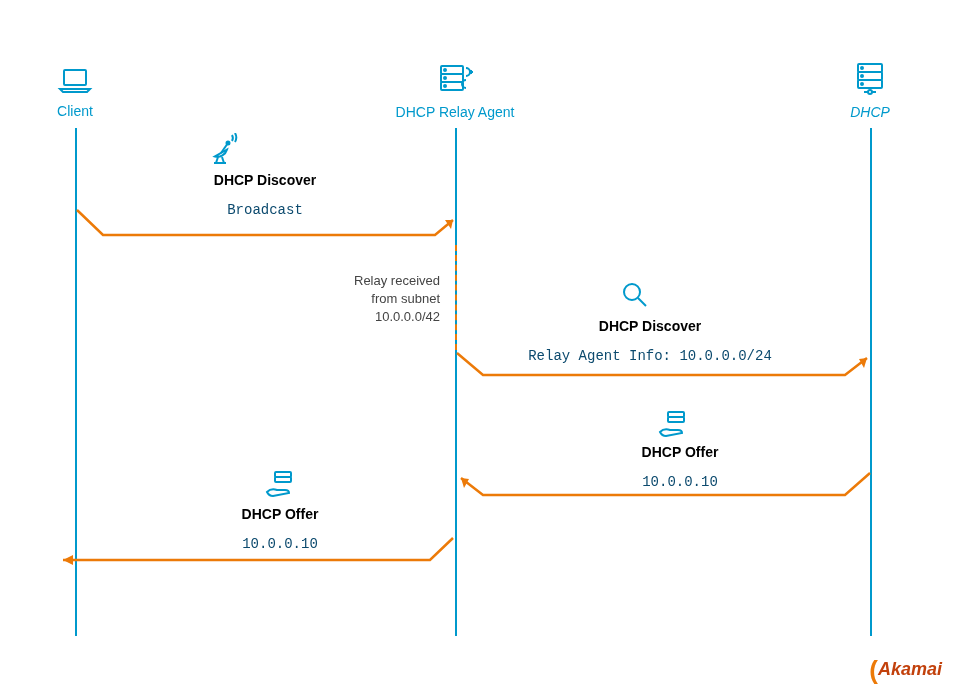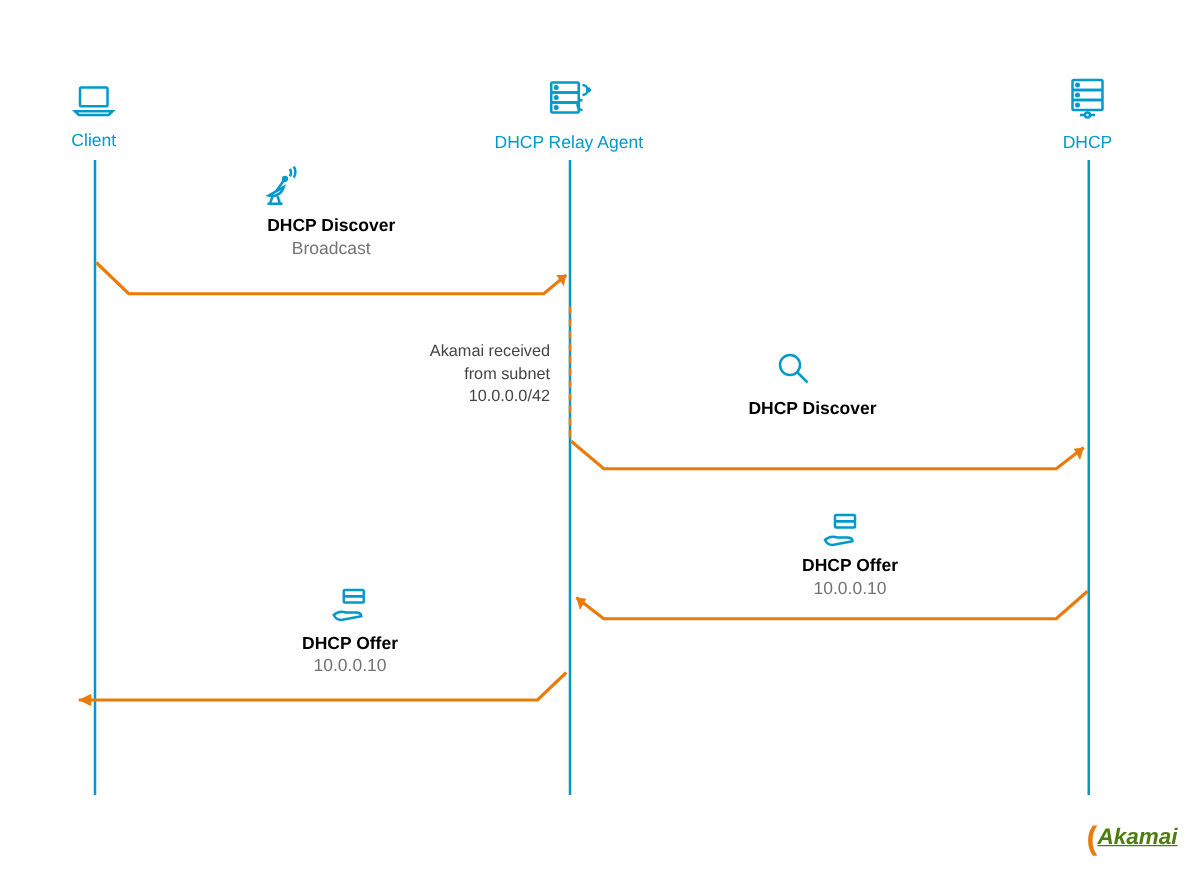--- a/index.html
+++ b/index.html
@@ -10,48 +10,48 @@
 .lifeline { position: absolute; width: 2px; background: #0099cc; }
 .lifeline-client { left: 75px; top: 128px; height: 508px; }
 .lifeline-relay { left: 455px; top: 128px; height: 508px; }
 .lifeline-dhcp { left: 870px; top: 128px; height: 508px; }
 
 
 .actor { position: absolute; text-align: center; }
 .actor-label { color: #0099cc; font-size: 14px; font-weight: 500; margin-top: 4px; }
 .actor-client { left: 45px; top: 67px; width: 60px; }
 .actor-relay { left: 395px; top: 60px; width: 120px; }
-.actor-dhcp { left: 840px; top: 60px; width: 60px; }
+.actor-dhcp { left: 840px; top: 60px; width: 60px; font-style: italic; }
 
 
 .icon { display: inline-block; }
 .icon svg { stroke: #0099cc; fill: none; stroke-width: 2; }
 
 
 .msg { position: absolute; text-align: center; }
 .msg-title { font-weight: bold; font-size: 14px; color: #000000; }
-.msg-sub { font-size: 14px; color: #737373; margin-top: 2px; }
+.msg-sub { font-size: 14px; color: #0c4a6e; margin-top: 14px; font-family: Liberation Mono, monospace; }
 
 
 .arrow-svg { position: absolute; overflow: visible; }
 
 
 .dashed { position: absolute; border-left: 2px dashed #ec7a08; }
 
 
 .note { position: absolute; font-size: 13px; color: #444; text-align: right; line-height: 1.4; }
 
 
 .deco-icon { position: absolute; }
 .deco-icon svg { stroke: #0099cc; fill: none; stroke-width: 2; }
 
 
 .logo { position: absolute; right: 18px; bottom: 14px; font-size: 18px; font-style: italic; font-weight: bold; }
 .logo .swoosh { color: #ec7a08; font-size: 26px; font-weight: bold; font-style: normal; vertical-align: -4px; }
-.logo .text { color: #4d7c0f; text-decoration: underline; }
+.logo .text { color: #c2410c; }
 </style>
 </head>
 <body>
 
 <div class="diagram">
 
   <div class="actor actor-client">
     <span class="icon">
       <svg width="36" height="28" viewBox="0 0 36 28">
         <rect x="7" y="3" width="22" height="15" rx="1"></rect>
@@ -114,33 +114,34 @@
     <div class="msg-title">DHCP Discover</div>
     <div class="msg-sub">Broadcast</div>
   </div>
   <svg class="arrow-svg" style="left:75px; top:205px;" width="390" height="45">
     <path d="M 2 5 L 28 30 L 360 30 L 378 15" stroke="#ec7a08" stroke-width="2.5" fill="none"></path>
     <polygon points="378,15 370,15 376,24" fill="#ec7a08"></polygon>
   </svg>
 
   <div class="dashed" style="left:455px; top:245px; height:105px;"></div>
   <div class="note" style="left:325px; top:272px; width:115px;">
-    <div>Akamai received</div>
+    <div>Relay received</div>
     <div>from subnet</div>
     <div>10.0.0.0/42</div>
   </div>
 
   <div class="deco-icon" style="left:620px; top:280px;">
     <svg width="30" height="30" viewBox="0 0 30 30">
       <circle cx="12" cy="12" r="8"></circle>
       <line x1="18" y1="18" x2="26" y2="26"></line>
     </svg>
   </div>
   <div class="msg" style="left:525px; top:318px; width:250px;">
     <div class="msg-title">DHCP Discover</div>
+    <div class="msg-sub">Relay Agent Info: 10.0.0.0/24</div>
   </div>
   <svg class="arrow-svg" style="left:455px; top:350px;" width="425" height="40">
     <path d="M 2 3 L 28 25 L 390 25 L 412 8" stroke="#ec7a08" stroke-width="2.5" fill="none"></path>
     <polygon points="412,8 404,9 409,18" fill="#ec7a08"></polygon>
   </svg>
 
   <div class="deco-icon" style="left:656px; top:410px;">
     <svg width="34" height="30" viewBox="0 0 34 30">
       <rect x="12" y="2" width="16" height="5" rx="1"></rect>
       <rect x="12" y="7" width="16" height="5" rx="1"></rect>

